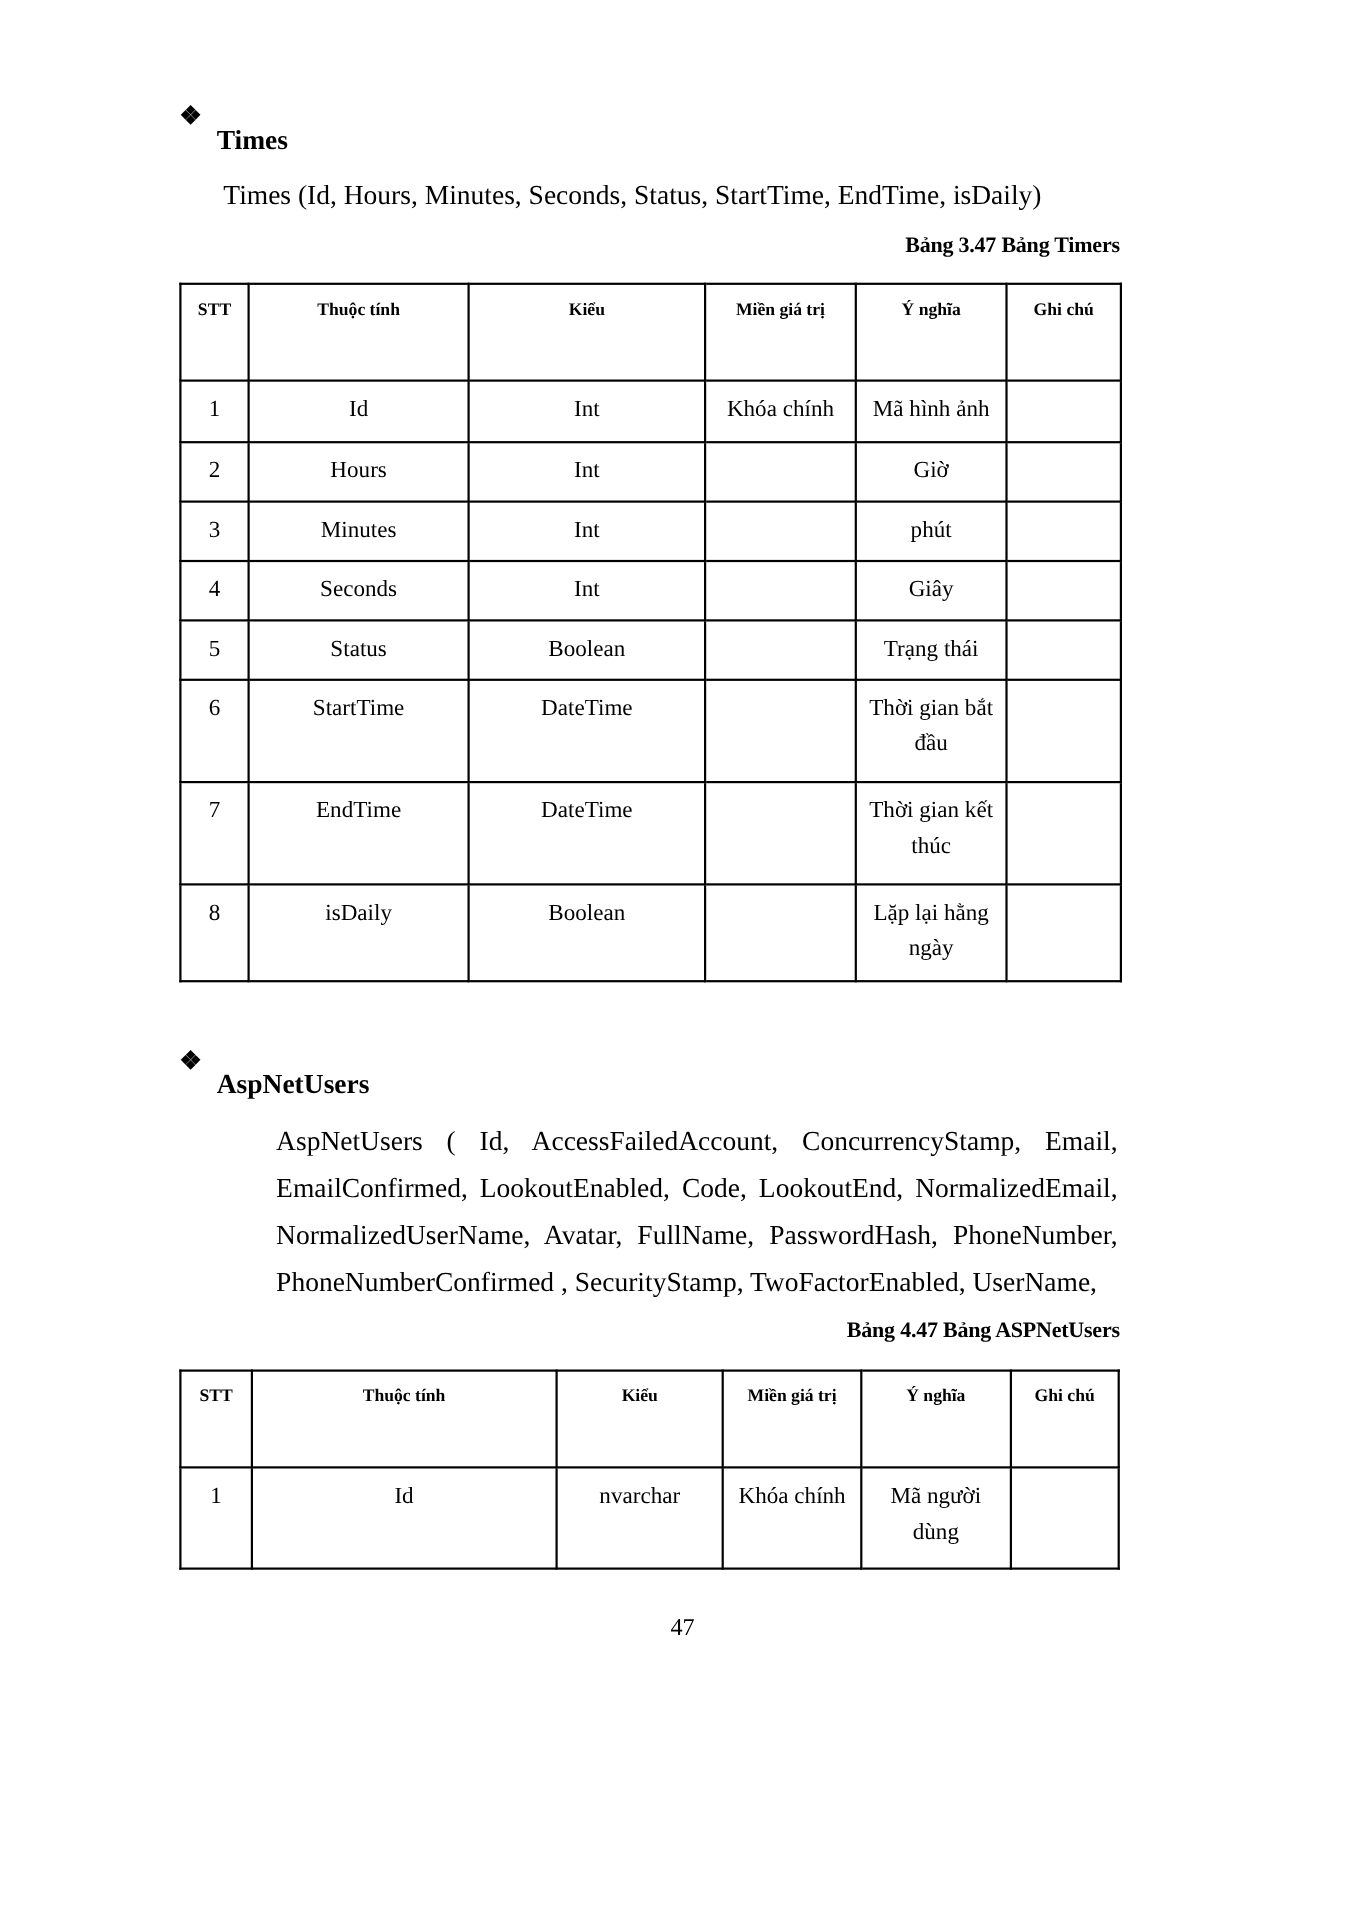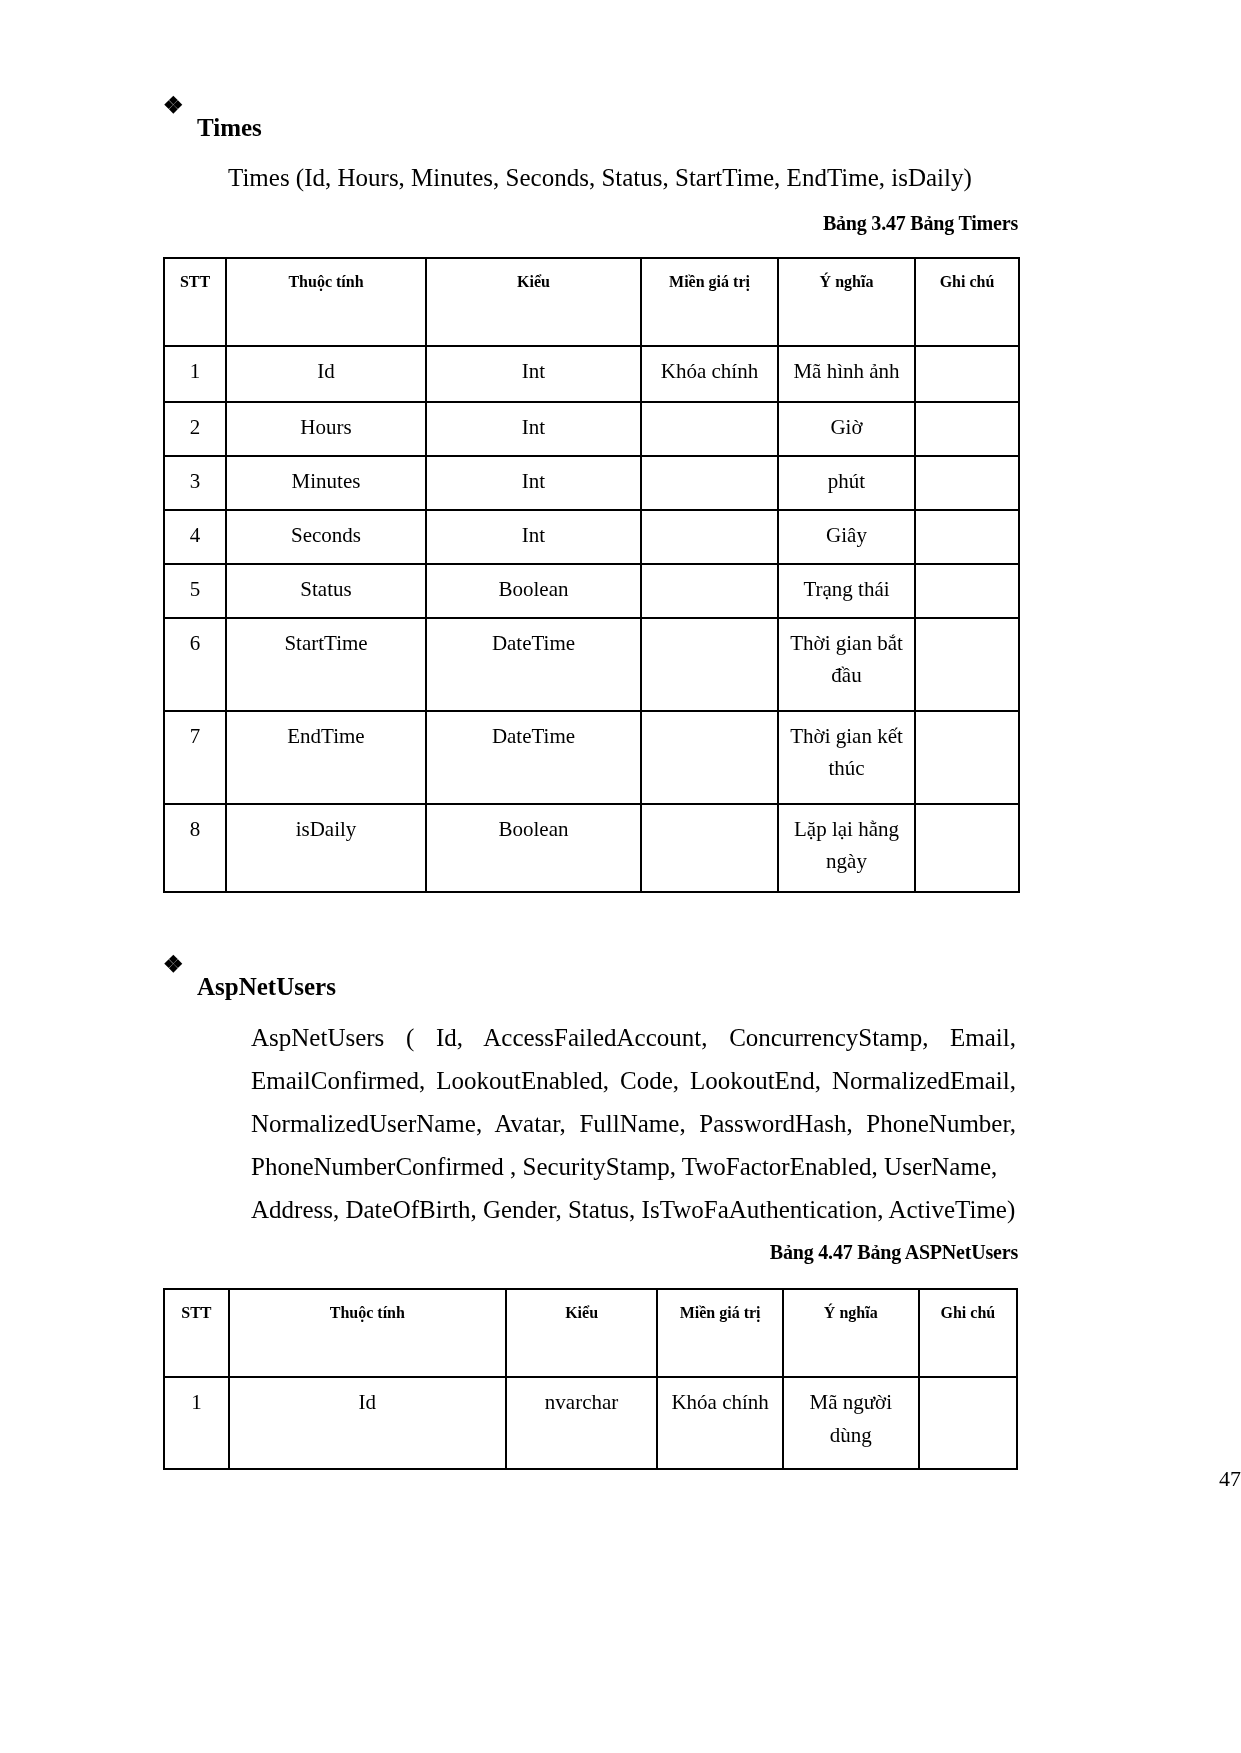--- a/index.html
+++ b/index.html
@@ -53,21 +53,21 @@
     font-size: 25px;
     line-height: 1.72;
     text-align: justify;
     text-justify: inter-word;
     margin-left: 88px;
     margin-right: 2px;
   }
   .para-single {
     font-size: 25px;
     line-height: 1.7;
-    margin-left: 65px;
+    margin-left: 40px;
     text-align: left;
     white-space: nowrap;
   }
   .para .lastline {
     display: block;
   }
 
   
   .caption {
     text-align: right;
@@ -120,21 +120,21 @@
   .t2 .c4 { width: 130px; }
   .t2 .c5 { width: 94px; }
 
   .h-tall { height: 88px; }
 
   .pagenum {
     position: absolute;
     left: 0;
     top: 1466px;
     width: 1241px;
-    text-align: right;
+    text-align: center;
     font-size: 22px;
   }
 
   .spacer-sm { height: 16px; }
   .spacer-md { height: 30px; }
   .spacer-lg { height: 46px; }
 </style>
 </head>
 <body>
 
@@ -360,21 +360,20 @@
       <span class="htext">AspNetUsers</span>
     </div>
 
     <div class="spacer-sm" style="height:14px"></div>
 
     <div class="para">
       <span>AspNetUsers ( Id, AccessFailedAccount, ConcurrencyStamp, Email,</span>
       <span>EmailConfirmed, LookoutEnabled, Code, LookoutEnd, NormalizedEmail,</span>
       <span>NormalizedUserName, Avatar, FullName, PasswordHash, PhoneNumber,</span>
       <span>PhoneNumberConfirmed , SecurityStamp, TwoFactorEnabled, UserName,</span>
-      <span class="lastline">Address, DateOfBirth, Gender, Status, IsTwoFaAuthentication, ActiveTime)</span>
     </div>
 
     <div class="spacer-sm" style="height:10px"></div>
 
     <div class="caption">Bảng 4.47 Bảng ASPNetUsers</div>
 
     <div class="spacer-md" style="height:24px"></div>
 
     <table class="schema t2">
       <colgroup>

